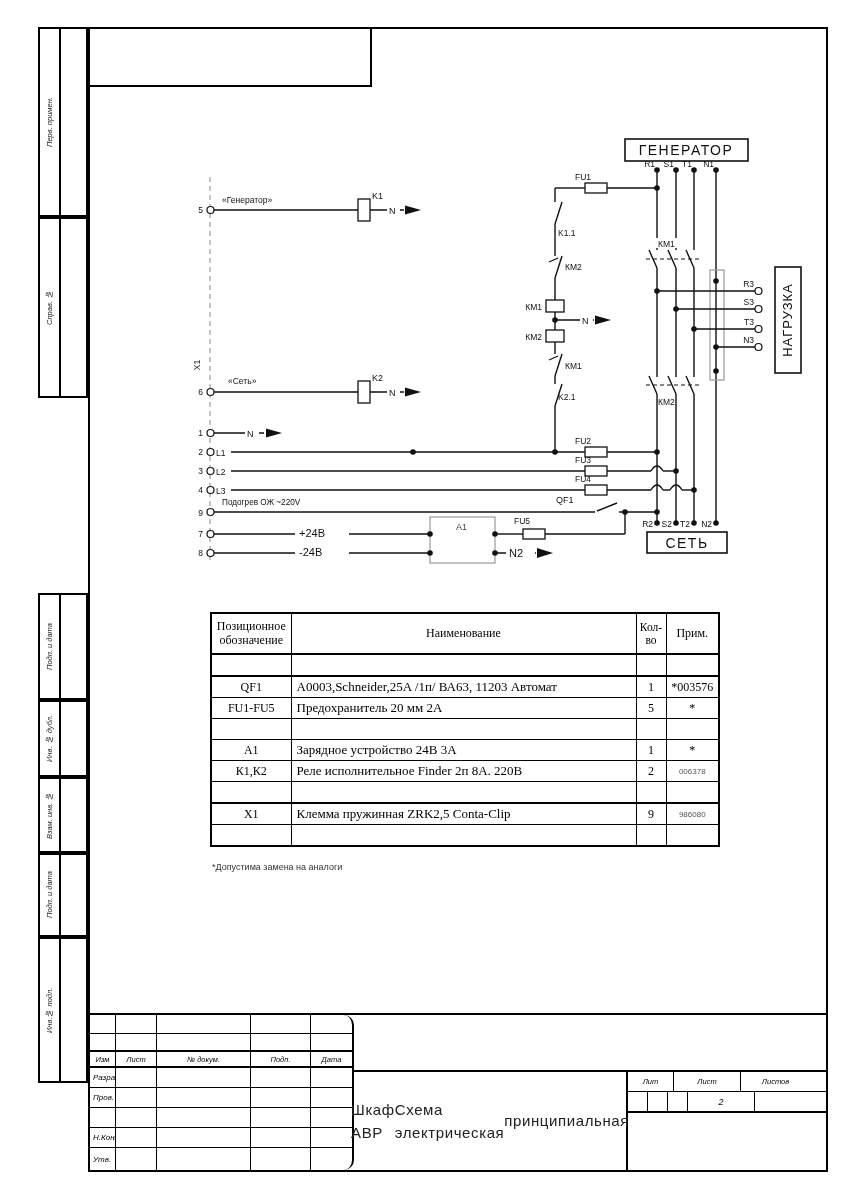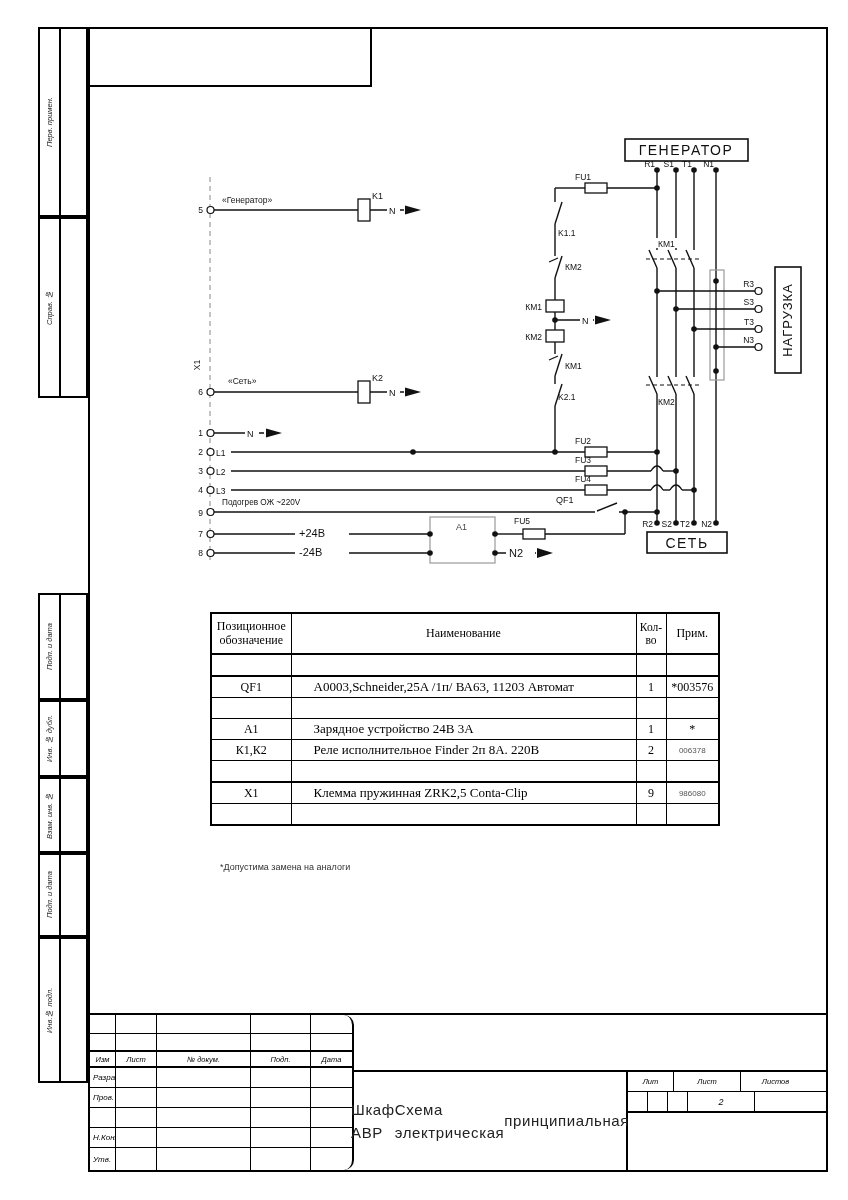--- a/index.html
+++ b/index.html
@@ -18,26 +18,26 @@
     font-style:italic;font-size:7.5px;color:#222;white-space:nowrap;}
   
   .bom{left:210px;top:612px;width:508px;border-collapse:collapse;table-layout:fixed;
        font-family:"Liberation Serif",serif;position:absolute;}
   .bom th,.bom td{border:1px solid #000;padding:0 2px;overflow:hidden;white-space:nowrap;}
   .bom{border:2px solid #000;}
   .bom thead th{border-bottom:2px solid #000;font-weight:normal;font-size:12px;
                 text-align:center;height:39px;line-height:1.1;}
   .bom td{height:20px;font-size:13px;}
   .bom .c-pos{text-align:center;font-size:12px;}
-  .bom .c-name{text-align:left;padding-left:22px;}
+  .bom .c-name{text-align:left;padding-left:5px;}
   .bom .c-qty{text-align:center;font-size:12px;}
   .bom .c-note{text-align:center;font-size:12px;border-radius:9px;}
   .bom td.code{font-family:"Liberation Sans",sans-serif;font-size:8px;color:#555;}
   .bom tr.thick-top td{border-top:2px solid #000;}
-  .footnote{left:212px;top:862px;font-size:9px;color:#333;margin-left:8px;}
+  .footnote{left:212px;top:862px;font-size:9px;color:#333;}
   
   .tb{left:88px;top:1013px;width:740px;height:159px;border:2px solid #000;}
   .tb-left{position:absolute;left:0;top:0;width:262px;height:155px;border-right:2px solid #000;
     display:grid;grid-template-columns:26px 41px 94px 60px 41px;
     grid-template-rows:19px 18px 16px 20px 20px 20px 20px auto;border-radius:10px;}
   .tb-cell{border-right:1px solid #000;border-bottom:1px solid #000;overflow:hidden;
     font-size:7.5px;font-style:italic;display:flex;align-items:center;justify-content:center;}
   .tb-cell.c4{border-right:none;}
   .tb-cell.r7{border-bottom:none;}
   .tb-cell.r1,.tb-cell.r2{border-bottom:2px solid #000;}
@@ -348,20 +348,26 @@
           <td class="c-pos"></td>
           <td class="c-name"></td>
           <td class="c-qty"></td>
           <td class="c-note"></td>
         </tr>
         <tr class="thick-top">
           <td class="c-pos">QF1</td>
           <td class="c-name">A0003,Schneider,25A /1п/ ВА63, 11203 Автомат</td>
           <td class="c-qty">1</td>
           <td class="c-note">*003576</td>
+        </tr>
+        <tr>
+          <td class="c-pos">FU1-FU5</td>
+          <td class="c-name">Предохранитель 20 мм 2А</td>
+          <td class="c-qty">5</td>
+          <td class="c-note">*</td>
         </tr>
         <tr>
           <td class="c-pos"></td>
           <td class="c-name"></td>
           <td class="c-qty"></td>
           <td class="c-note"></td>
         </tr>
         <tr>
           <td class="c-pos">А1</td>
           <td class="c-name">Зарядное устройство 24В 3А</td>

